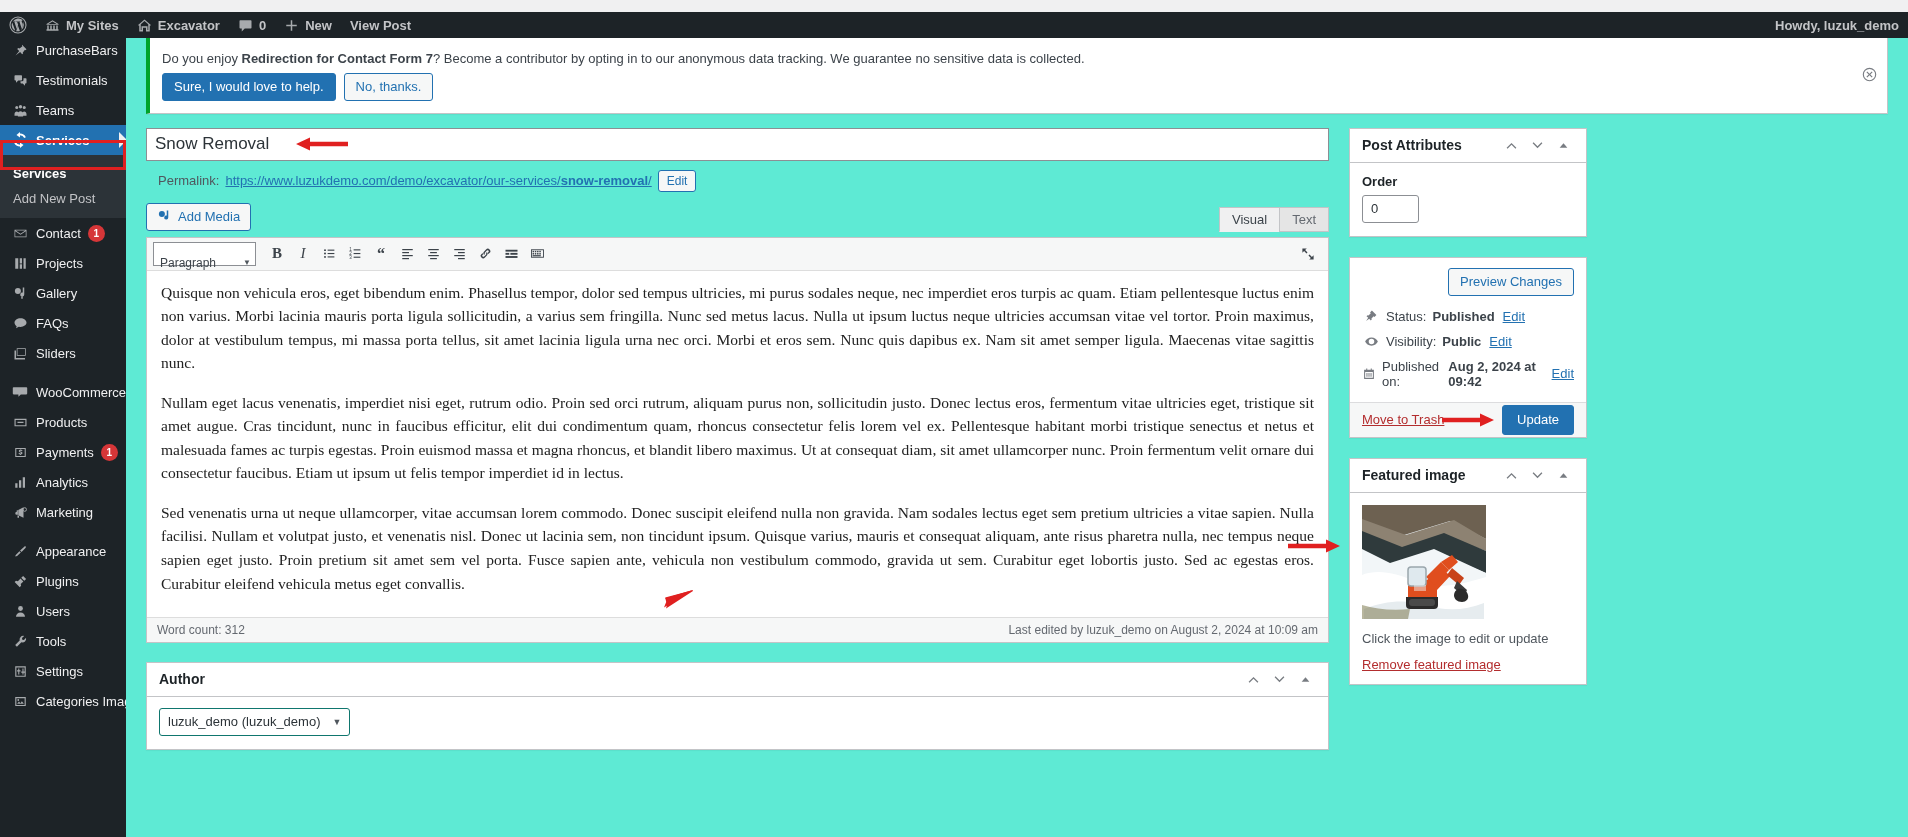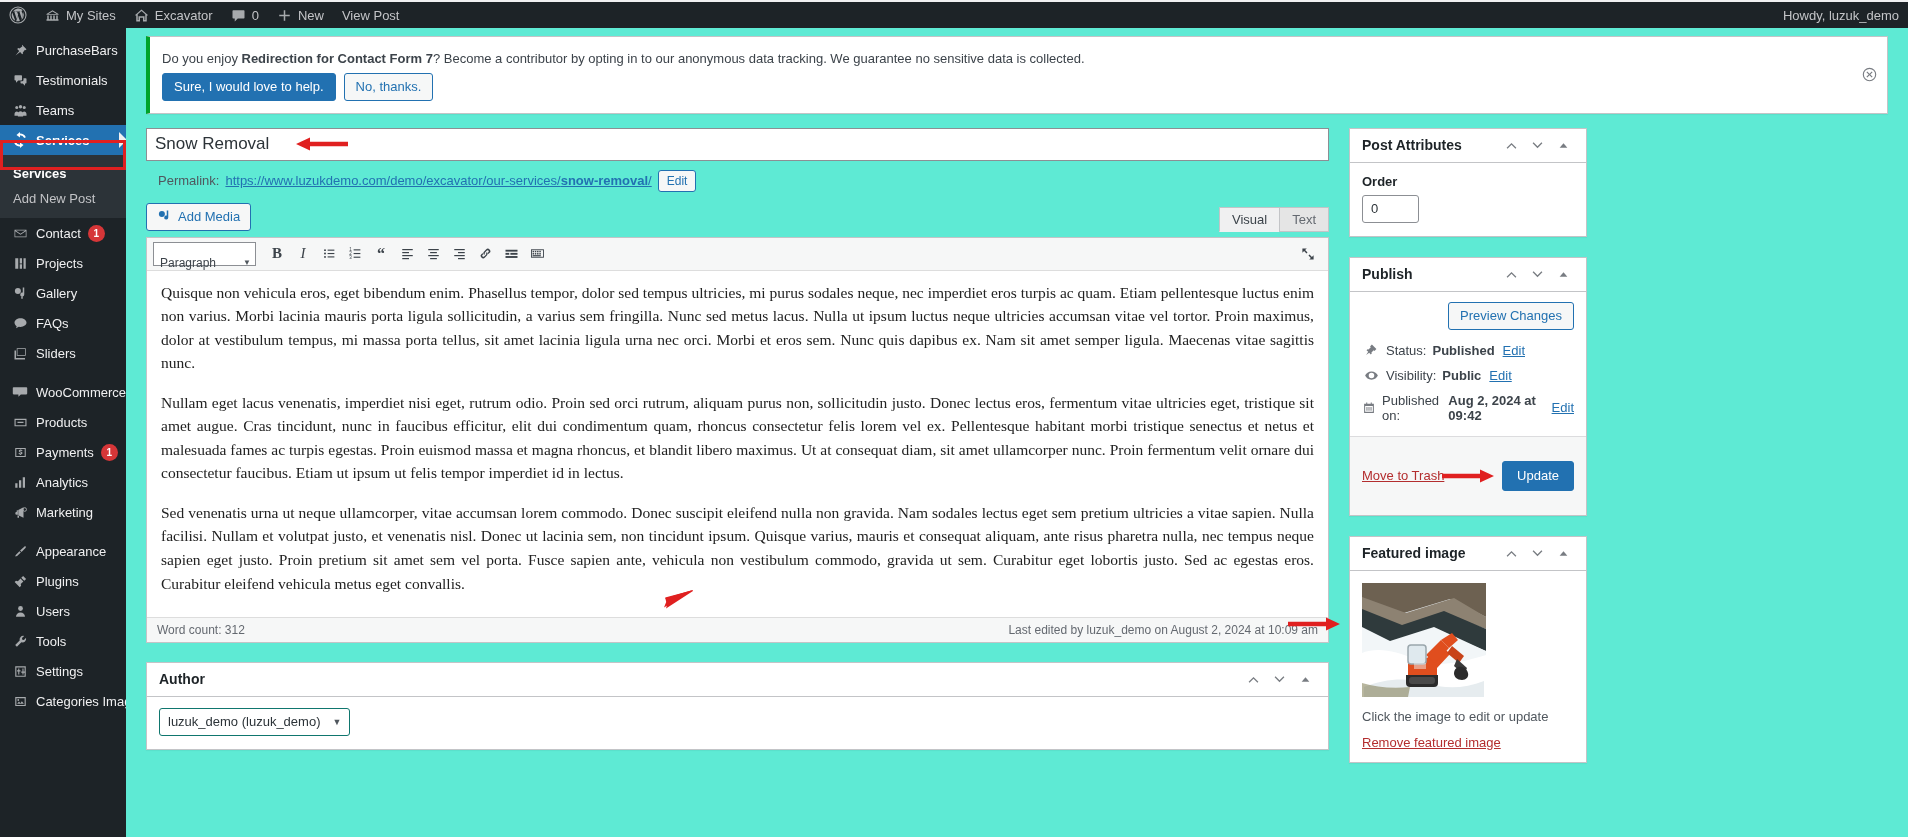--- a/index.html
+++ b/index.html
@@ -7,27 +7,28 @@
     width: 1908px; height: 837px;
     overflow: hidden;
     background: #f0f0f1;
     font-family: "Liberation Sans", sans-serif;
     font-size: 13px;
     color: #3c434a;
   }
 
   
   #adminbar {
-    position: absolute; top: 2px; left: 0;
+    position: absolute; top: 12px; left: 0;
     width: 1908px; height: 26px;
     background: #1d2327;
     color: #c3c4c7;
     display: flex; align-items: center;
     font-size: 13px;
     z-index: 50;
+    font-weight: bold;
   }
   .ab-item {
     display: flex; align-items: center; gap: 6px;
     height: 26px; padding: 0 9px;
     color: #c3c4c7; white-space: nowrap; cursor: pointer;
   }
   .ab-spacer { flex: 1; }
   .ab-icon { display: inline-flex; align-items: center; justify-content: center; }
   .ab-icon svg { display: block; fill: #a7aaad; }
   .wp-logo svg { fill: #a7aaad; }
@@ -283,21 +284,21 @@
     display: flex; align-items: center; gap: 6px;
     padding: 5px 12px; font-size: 13px; color: #3c434a;
   }
   .misc-pub .mp-icon { width: 18px; display: inline-flex; justify-content: center; }
   .misc-pub .mp-icon svg { fill: #787c82; display: block; }
   .misc-pub b { font-weight: 700; }
   .link-edit { color: #2271b1; text-decoration: underline; cursor: pointer; margin-left: 2px; }
   .publish-footer {
     display: flex; align-items: center; justify-content: space-between;
     border-top: 1px solid #dcdcde; background: #f6f7f7;
-    padding: 24px 12px; margin-top: 8px;
+    padding: 2px 12px; margin-top: 8px;
     position: relative;
   }
   .link-trash { color: #b32d2e; text-decoration: underline; font-size: 13px; cursor: pointer; }
   .btn-update {
     height: 30px; padding: 0 14px;
     background: #2271b1; border: 1px solid #2271b1;
     color: #fff; border-radius: 3px; font-size: 13px; cursor: pointer;
     display: inline-flex; align-items: center;
   }
   .arrow-update { position: absolute; right: 92px; top: 50%; margin-top: -7px; }
@@ -785,40 +786,20 @@
               </span>
           </span>
         </div>
         <div class="postbox-body">
           <div class="order-label">Order</div>
           <input class="order-input" type="text" value="0" style="">
         </div>
       </div>
 
       <div class="side-box">
-        <div class="postbox-header">
-          <span class="postbox-title">Publish</span>
-          <span class="postbox-handles">
-            <span class="hbtn">
-                <svg width="15" height="15" viewBox="0 0 20 20">
-                  <path d="M10 6.5 16.5 13l-1.2 1.2L10 8.9l-5.3 5.3L3.5 13 10 6.5Z"></path>
-                </svg>
-              </span>
-            <span class="hbtn">
-                <svg width="15" height="15" viewBox="0 0 20 20">
-                  <path d="M10 13.5 3.5 7l1.2-1.2L10 11.1l5.3-5.3L16.5 7 10 13.5Z"></path>
-                </svg>
-              </span>
-            <span class="hbtn">
-                <svg width="11" height="11" viewBox="0 0 20 20">
-                  <path d="M10 6 17 14H3L10 6Z"></path>
-                </svg>
-              </span>
-          </span>
-        </div>
 
         <div class="publish-actions">
           <button class="btn-preview">Preview Changes</button>
         </div>
 
         <div class="misc-pub">
           <span class="mp-icon">
             <svg width="14" height="14" viewBox="0 0 20 20">
                 <path d="M11.3 2.3 8.6 5l1.1 1.1-3.3 3.3-1.3-.6-1.5 1.5L6 12.6l-3 4.4 4.4-3 2.3 2.3 1.5-1.5-.6-1.3 3.3-3.3L15 11.3l2.7-2.7-6.4-6.3Z"></path>
               </svg>

